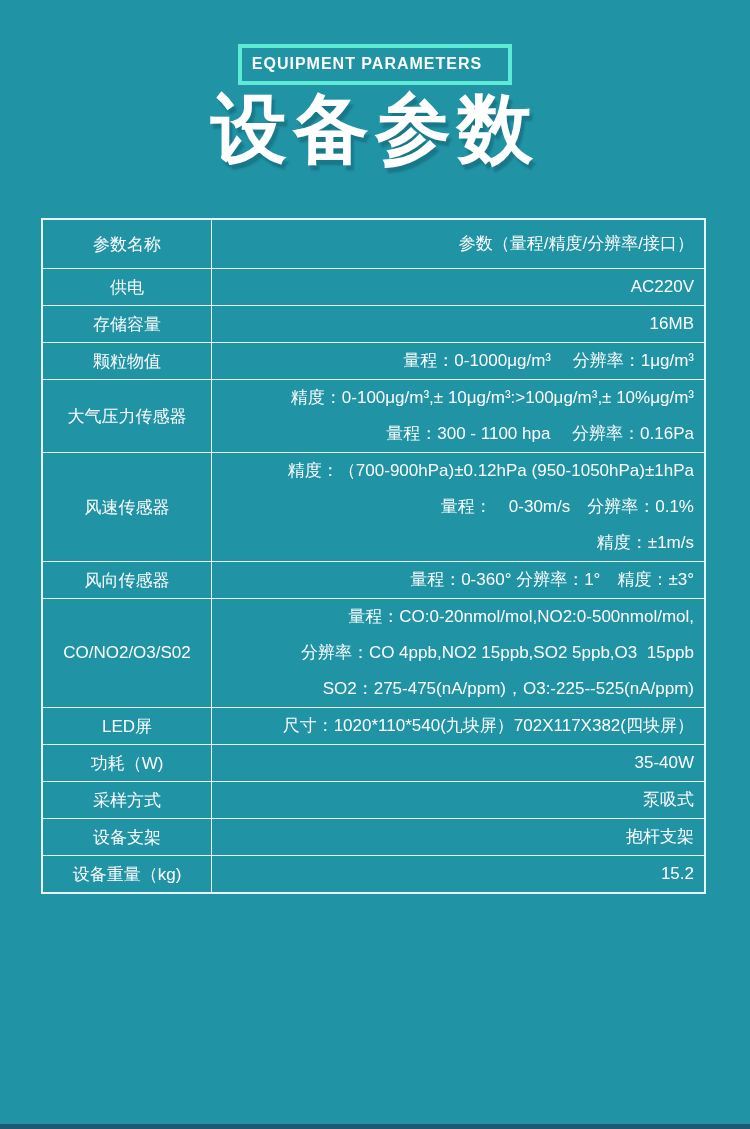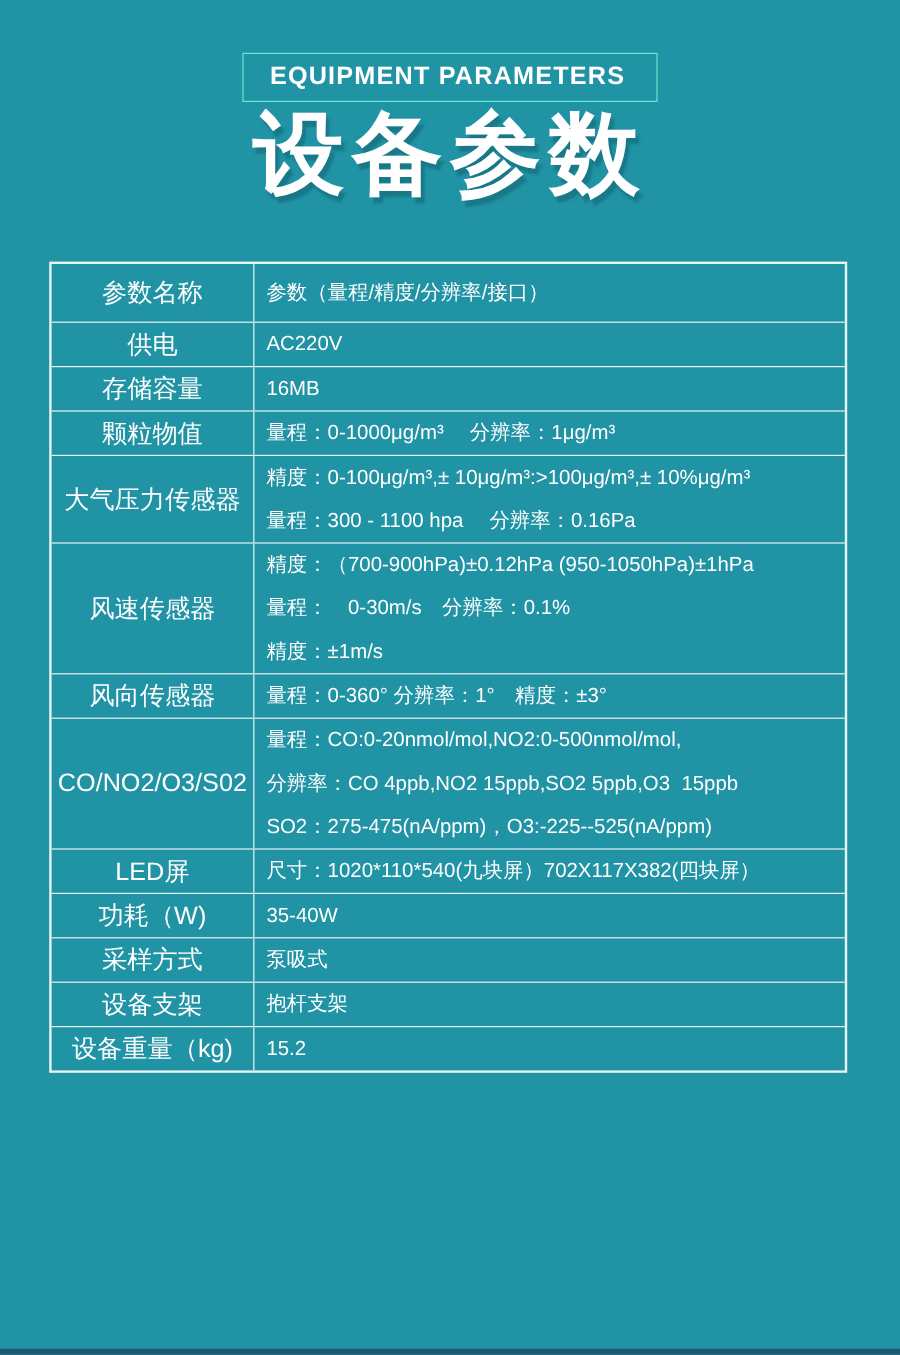--- a/index.html
+++ b/index.html
@@ -11,23 +11,23 @@
     font-family:"Liberation Sans","DejaVu Sans",sans-serif;
     color:#ffffff;
     -webkit-font-smoothing:antialiased;
   }
   .header{
     padding-top:44px;
     text-align:center;
   }
   .badge{
     display:inline-block;
-    border:1px solid #5eead4;
-    padding:7px 26px 8px 22px;
-    font-size:21px;
+    border:4px solid #5eead4;
+    padding:7px 26px 8px 10px;
+    font-size:16px;
     font-weight:bold;
     letter-spacing:1px;
     color:#ffffff;
   }
   .big-title{
     margin-top:4px;
     font-size:76px;
     font-weight:900;
     letter-spacing:6px;
     line-height:1.05;
@@ -49,30 +49,30 @@
   }
   .trow:first-child{border-top:none;}
   .tlabel{
     width:169px;
     flex:0 0 169px;
     border-right:1.5px solid #e8f3f5;
     display:flex;
     align-items:center;
     justify-content:center;
     text-align:center;
-    font-size:21px;
+    font-size:17px;
     padding:0 6px;
     box-sizing:border-box;
   }
   .tvalue{
     flex:1;
     display:flex;
     flex-direction:column;
     justify-content:center;
-    align-items:flex-start;
+    align-items:flex-end;
     text-align:center;
     padding:0 10px;
     box-sizing:border-box;
   }
   .tline{
     height:36px;
     line-height:36px;
     font-size:17px;
     white-space:pre-wrap;
   }

